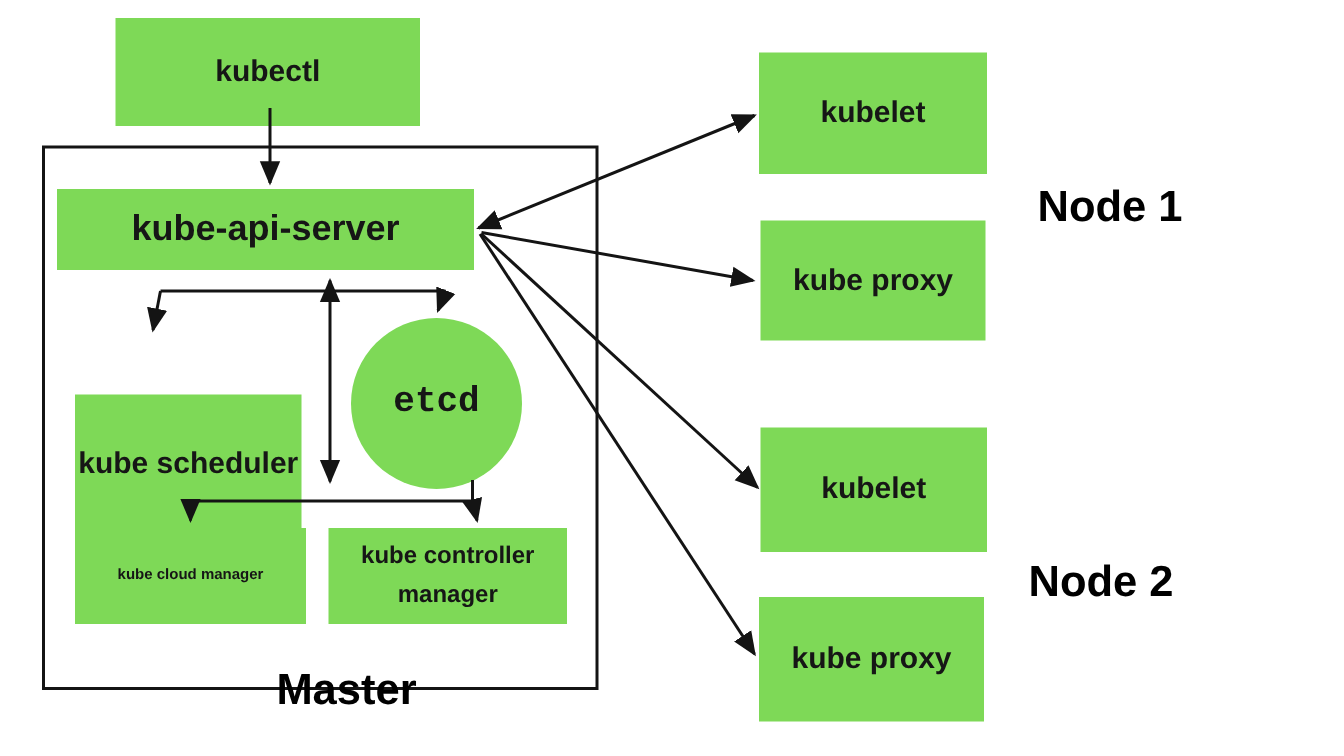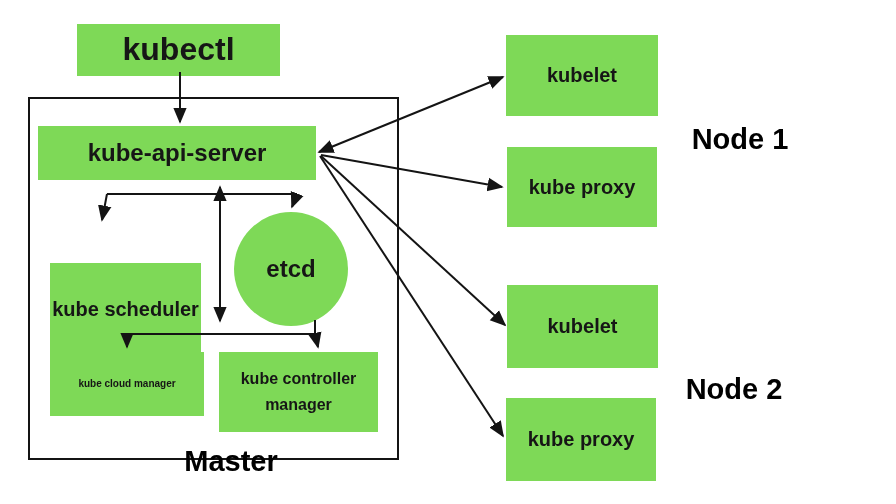--- a/index.html
+++ b/index.html
@@ -24,26 +24,26 @@
   }
   .master-border{
     position:absolute;left:28px;top:97px;width:371px;height:363px;
     border:2px solid var(--ink);box-sizing:border-box;background:transparent;
   }
   svg.arrows{position:absolute;left:0;top:0;pointer-events:none;}
   svg.arrows line, svg.arrows path{stroke:var(--ink);stroke-width:2;fill:none;}
   svg.arrows marker path{fill:var(--ink);stroke:none;}
 
   
-  #kubectl{left:77px;top:24px;width:203px;height:52px;font-size:32px;}
+  #kubectl{left:77px;top:12px;width:203px;height:72px;font-size:20px;}
   #apiserver{left:38px;top:126px;width:278px;height:54px;font-size:24px;text-align:right;}
   #scheduler{left:50px;top:225px;width:151px;height:92px;font-size:20px;line-height:1.45;margin-top:38px;}
-  #etcd{left:234px;top:212px;width:114px;height:114px;font-size:24px;}
+  #etcd{left:234px;top:212px;width:114px;height:114px;font-size:24px;font-family:Liberation Mono, monospace;}
   #cloudmgr{left:50px;top:352px;width:154px;height:64px;font-size:10px;line-height:1.6;}
-  #ctrlmgr{left:219px;top:352px;width:159px;height:80px;font-size:16px;line-height:1.6;}
+  #ctrlmgr{left:219px;top:352px;width:159px;height:64px;font-size:16px;line-height:1.6;}
   #n1kubelet{left:506px;top:35px;width:152px;height:81px;font-size:20px;}
   #n1proxy{left:507px;top:147px;width:150px;height:80px;font-size:20px;}
   #n2kubelet{left:507px;top:285px;width:151px;height:83px;font-size:20px;}
   #n2proxy{left:506px;top:398px;width:150px;height:83px;font-size:20px;}
   #node1label{left:740px;top:139px;font-size:29px;}
   #node2label{left:734px;top:389px;font-size:29px;}
   #masterlabel{left:231px;top:461px;font-size:29px;}
 </style>
 </head>
 <body>

